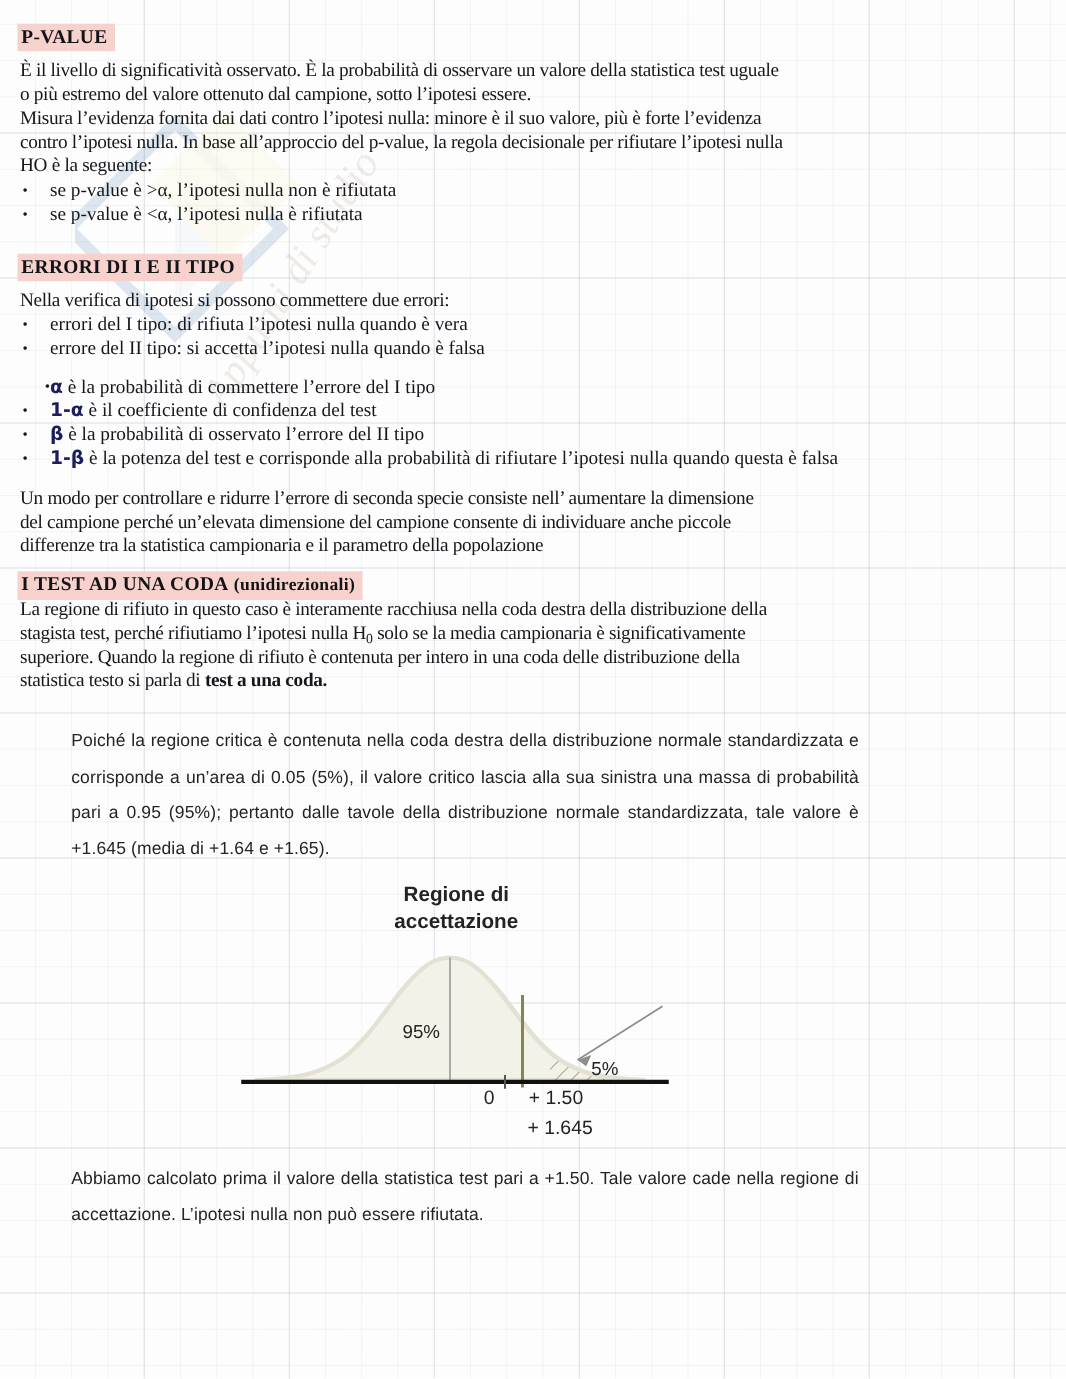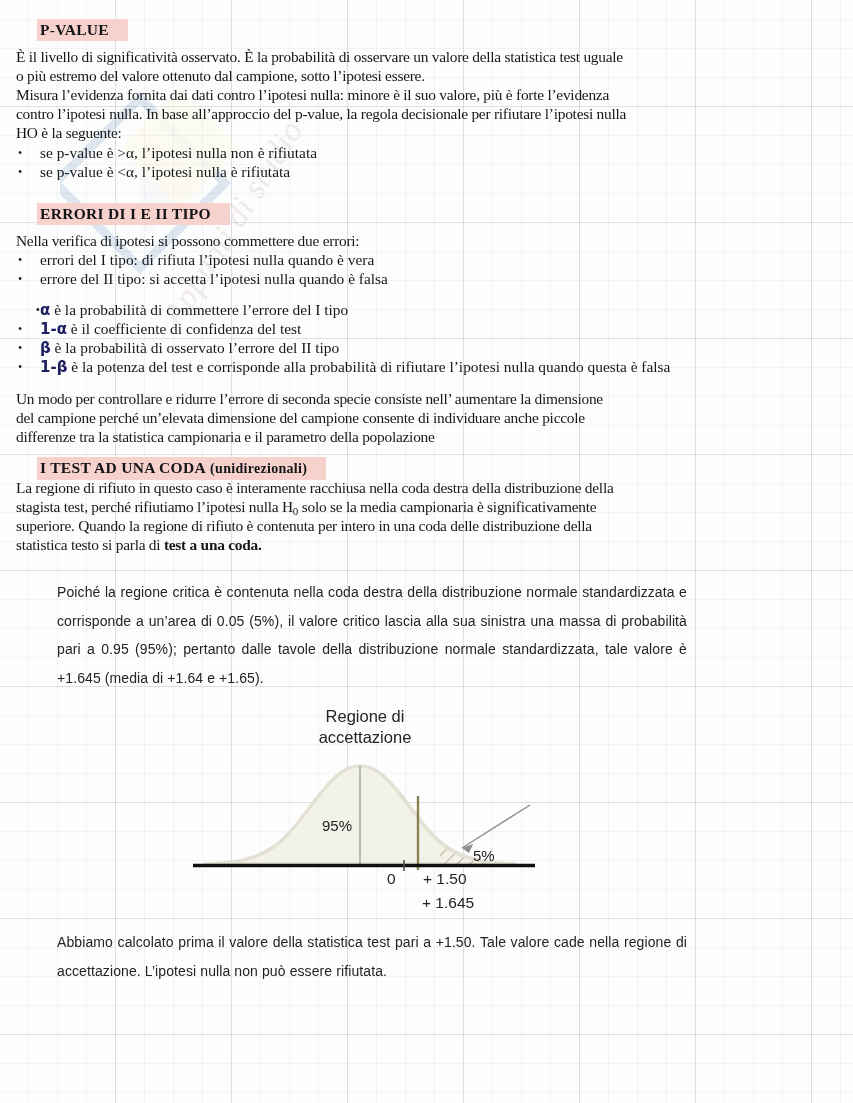--- a/index.html
+++ b/index.html
@@ -47,23 +47,22 @@
   }
   .heading {
     position: absolute;
     font-family: "Liberation Serif", "DejaVu Serif", serif;
     font-weight: bold;
     font-size: 15.5px;
     line-height: 19px;
     letter-spacing: 0.3px;
     color: #121417;
     white-space: nowrap;
-    padding: 1px 19px 2px 3px;
+    padding: 1px 6px 2px 3px;
     box-decoration-break: clone;
-    margin-left: 23px;
   }
   .hl-pink { background: #f7d2cd; }
 
   .bullet {
     position: absolute;
     font-size: 15.4px;
     line-height: 19.2px;
     color: #15171b;
     white-space: nowrap;
   }
@@ -215,21 +214,21 @@
 
       <line x1="18" y1="165.5" x2="360" y2="165.5" stroke="#111111" stroke-width="3.4"></line>
 
       <line x1="229" y1="160" x2="229" y2="171" stroke="#555555" stroke-width="1.6"></line>
 
       <line x1="355" y1="105" x2="287" y2="148" stroke="#8d8d8d" stroke-width="1.4"></line>
       <path d="M 287,148 L 298,144 L 294,153 Z" fill="#8d8d8d"></path>
     </svg>
 
     
-    <div class="chart-label cl-title" style="left:115px; top:6px; width:150px;">
+    <div class="chart-label cl-title" style="left:115px; top:6px; width:150px;font-weight:bold;">
       <div>Regione di</div>
       <div>accettazione</div>
     </div>
 
 
     <div class="chart-label cl-small" style="left:147px; top:117px;">95%</div>
 
     <div class="chart-label cl-small" style="left:298px; top:147px;">5%</div>
 
     <div class="chart-label cl-tick" style="left:212px; top:170px;">0</div>

